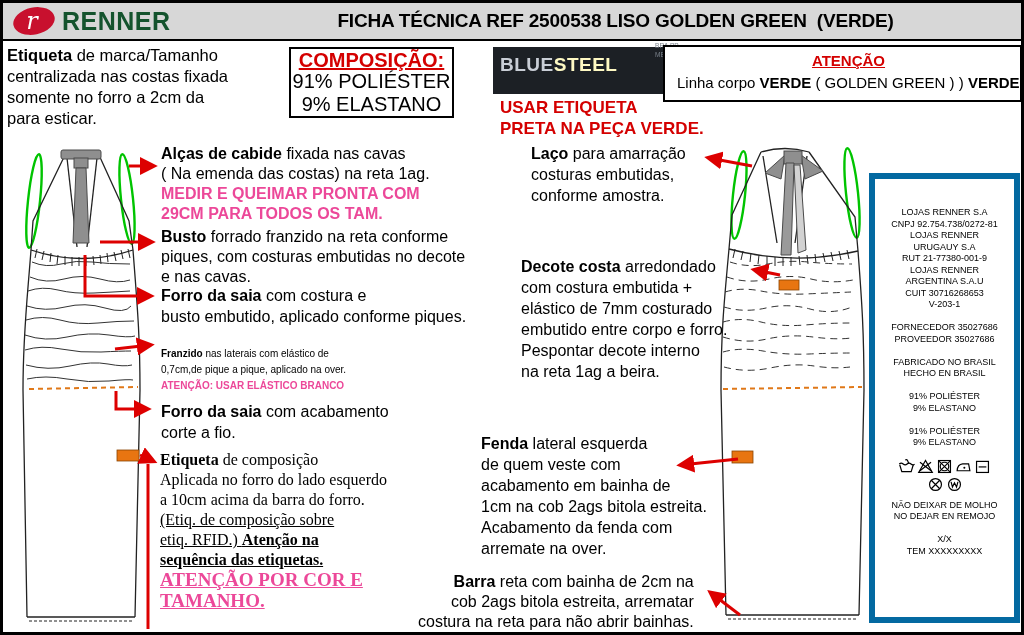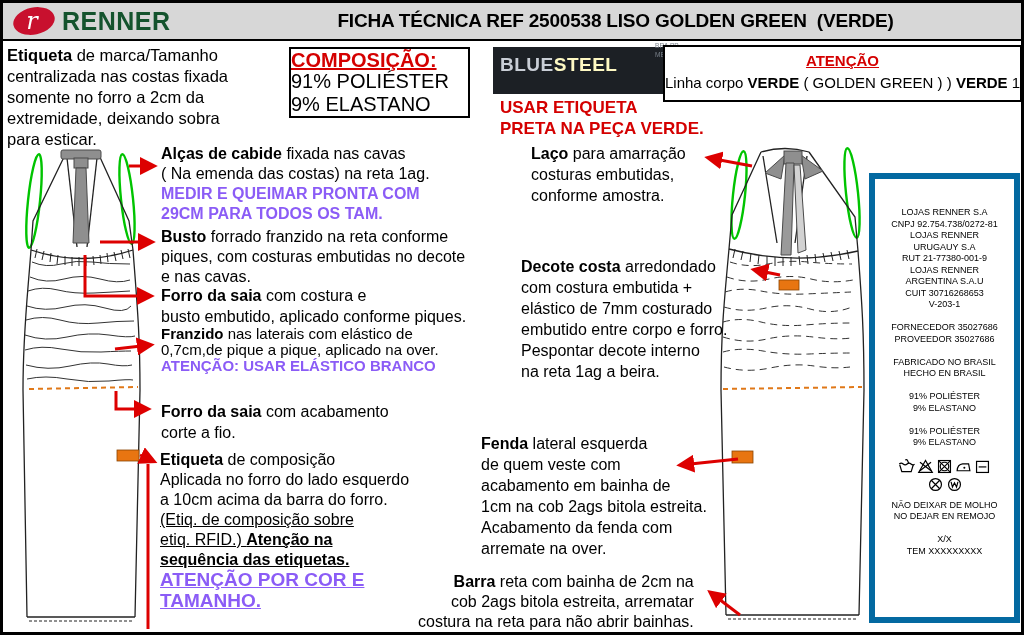--- a/index.html
+++ b/index.html
@@ -8,44 +8,44 @@
   
   .hdr{position:absolute;left:0;top:0;width:100%;height:38px;background:#d7d7d7;border-bottom:2px solid #000;box-sizing:border-box;}
   .logo{position:absolute;left:8px;top:3px;display:flex;align-items:center;gap:5px;}
   .logo-mark{width:46px;height:30px;}
   .brand{font-size:25px;font-weight:bold;color:#14532d;letter-spacing:.5px;}
   .title{position:absolute;left:215px;right:8px;top:7px;text-align:center;font-size:19px;font-weight:bold;letter-spacing:-.2px;white-space:pre;}
   
   .blk{position:absolute;font-size:16px;line-height:20px;}
   .ln{white-space:nowrap;}
   .fb{font-weight:bold;}
-  .fr{color:#8b5cf6;}
+  .fr{color:#ec4899;}
   .fu{text-decoration:underline;}
   .fg{font-size:19px;}
   #etq-note{left:4px;top:42px;width:278px;text-align:left;font-size:16.5px;line-height:21px;}
   #etq-note .ln{white-space:normal;}
-  #comp-box{left:286px;top:44px;width:181px;height:71px;border:2px solid #000;box-sizing:border-box;padding-top:1px;background:#fff;}
+  #comp-box{left:286px;top:44px;width:165px;height:71px;border:2px solid #000;text-align:center;box-sizing:border-box;padding-top:1px;background:#fff;}
   .comp-title{font-size:20px;font-weight:bold;color:#d40000;text-decoration:underline;}
   #comp-lines{font-size:20px;line-height:23px;}
   #bluesteel{left:490px;top:44px;width:194px;height:47px;background:#1c2025;display:flex;align-items:flex-start;padding:8px 7px;box-sizing:border-box;}
   .bs-blue{color:#c9ced6;font-size:19px;font-weight:bold;letter-spacing:.5px;}
   .bs-steel{color:#fef9c3;font-size:19px;font-weight:bold;letter-spacing:.5px;}
   .bs-side{margin-left:auto;color:#79818b;font-size:6.5px;line-height:9px;text-align:left;margin-top:-14px;}
   #usar{left:497px;top:94px;color:#d40000;font-weight:bold;font-size:17px;line-height:21px;}
-  #atencao{left:660px;top:42px;width:359px;height:57px;border:2px solid #000;text-align:center;box-sizing:border-box;padding-top:4px;background:#fff;}
+  #atencao{left:660px;top:42px;width:359px;height:57px;border:2px solid #000;text-align:center;box-sizing:border-box;padding-top:4px;background:#fff;padding-left:12px;}
   .at-title{color:#d40000;font-weight:bold;font-size:15px;text-decoration:underline;}
   .at-line{font-size:15px;margin-top:2px;}
   
   #a1{left:158px;top:141px;}
   #a2{left:158px;top:224px;}
   #a3{left:158px;top:282px;line-height:21px;}
-  #a4{left:158px;top:323px;font-size:15px;line-height:16px;}
+  #a4{left:158px;top:343px;font-size:10px;line-height:16px;}
   #a5{left:158px;top:398px;line-height:21px;}
   #a6{left:157px;top:447px;}
-  #a6 .ln{line-height:20px;}
+  #a6 .ln{line-height:20px;font-family:Liberation Serif, serif;}
   #b1{left:528px;top:140px;line-height:21px;}
   #b2{left:518px;top:253px;line-height:21px;}
   #b3{left:478px;top:430px;line-height:21px;}
   #b4{left:415px;top:569px;line-height:20px;text-align:right;}
   
   #panel{left:866px;top:170px;width:151px;height:450px;border:6px solid #0369a1;text-align:center;font-size:9px;line-height:11.5px;box-sizing:border-box;padding-top:28px;background:#fff;}
   .care{margin-top:9px;}
   .care-row{display:flex;gap:2px;justify-content:center;margin-top:1px;}
   .care svg{width:17px;height:17px;}
   .care svg *{stroke:#000;stroke-width:1.4;fill:none;}
@@ -157,21 +157,20 @@
       </svg>
       <span class="brand">RENNER</span>
     </div>
     <div class="title">FICHA TÉCNICA REF 2500538 LISO GOLDEN GREEN  (VERDE)</div>
   </div>
 
   <div class="blk" id="etq-note">
       <div class="ln"><span class="fb">Etiqueta</span><span> de marca/Tamanho</span></div>
       <div class="ln">centralizada nas costas fixada</div>
       <div class="ln">somente no forro a 2cm da</div>
-      <div class="ln">extremidade, deixando sobra</div>
       <div class="ln">para esticar.</div>
     </div>
 
   <div class="blk" id="comp-box">
     <div class="comp-title">COMPOSIÇÃO:</div>
     <div id="comp-lines">
         <div class="ln">91% POLIÉSTER</div>
         <div class="ln">9% ELASTANO</div>
       </div>
   </div>

